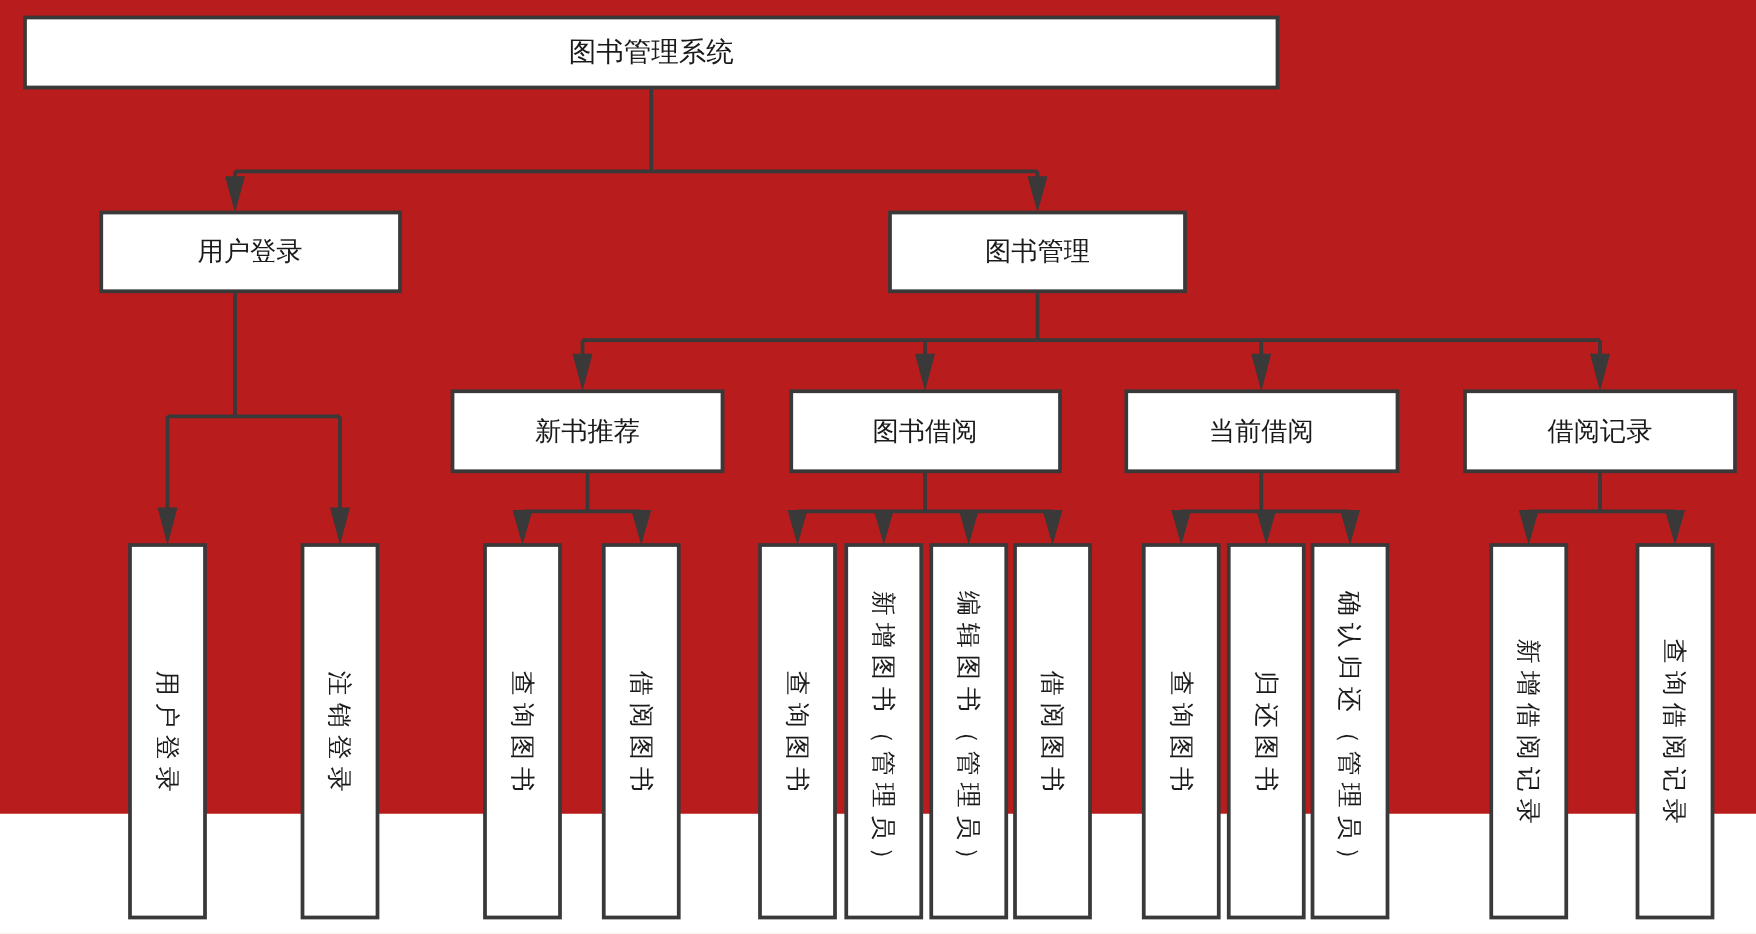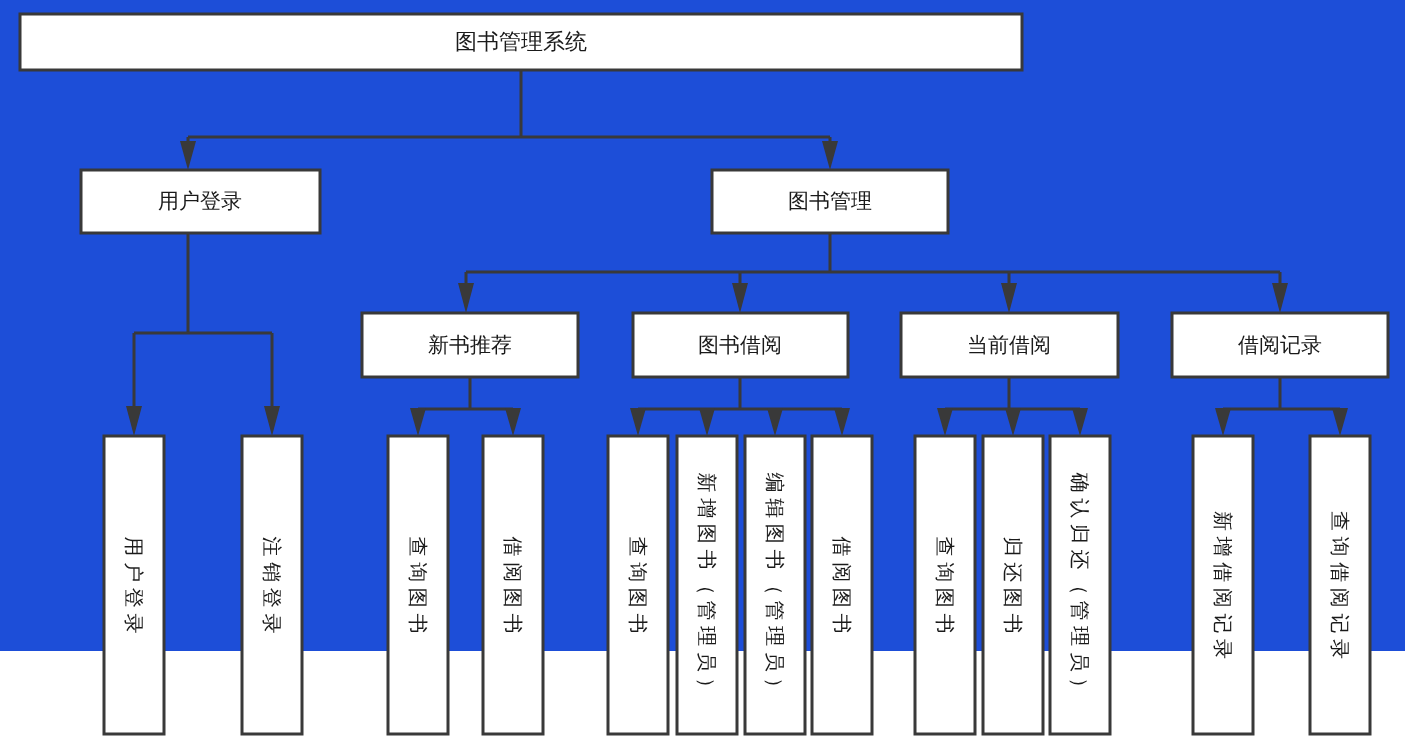--- a/index.html
+++ b/index.html
@@ -10,21 +10,21 @@
   body {
     width: 1405px;
     height: 747px;
     font-family: "DejaVu Sans", "Liberation Sans", sans-serif;
     overflow: hidden;
   }
   #diagram-root {
     position: relative;
     width: 1405px;
     height: 651px;
-    background: #1d4ed8;
+    background: #b91c1c;
   }
   svg.diagram {
     position: absolute;
     top: 0;
     left: 0;
     width: 1405px;
     height: 747px;
     display: block;
   }
   .node-box {

